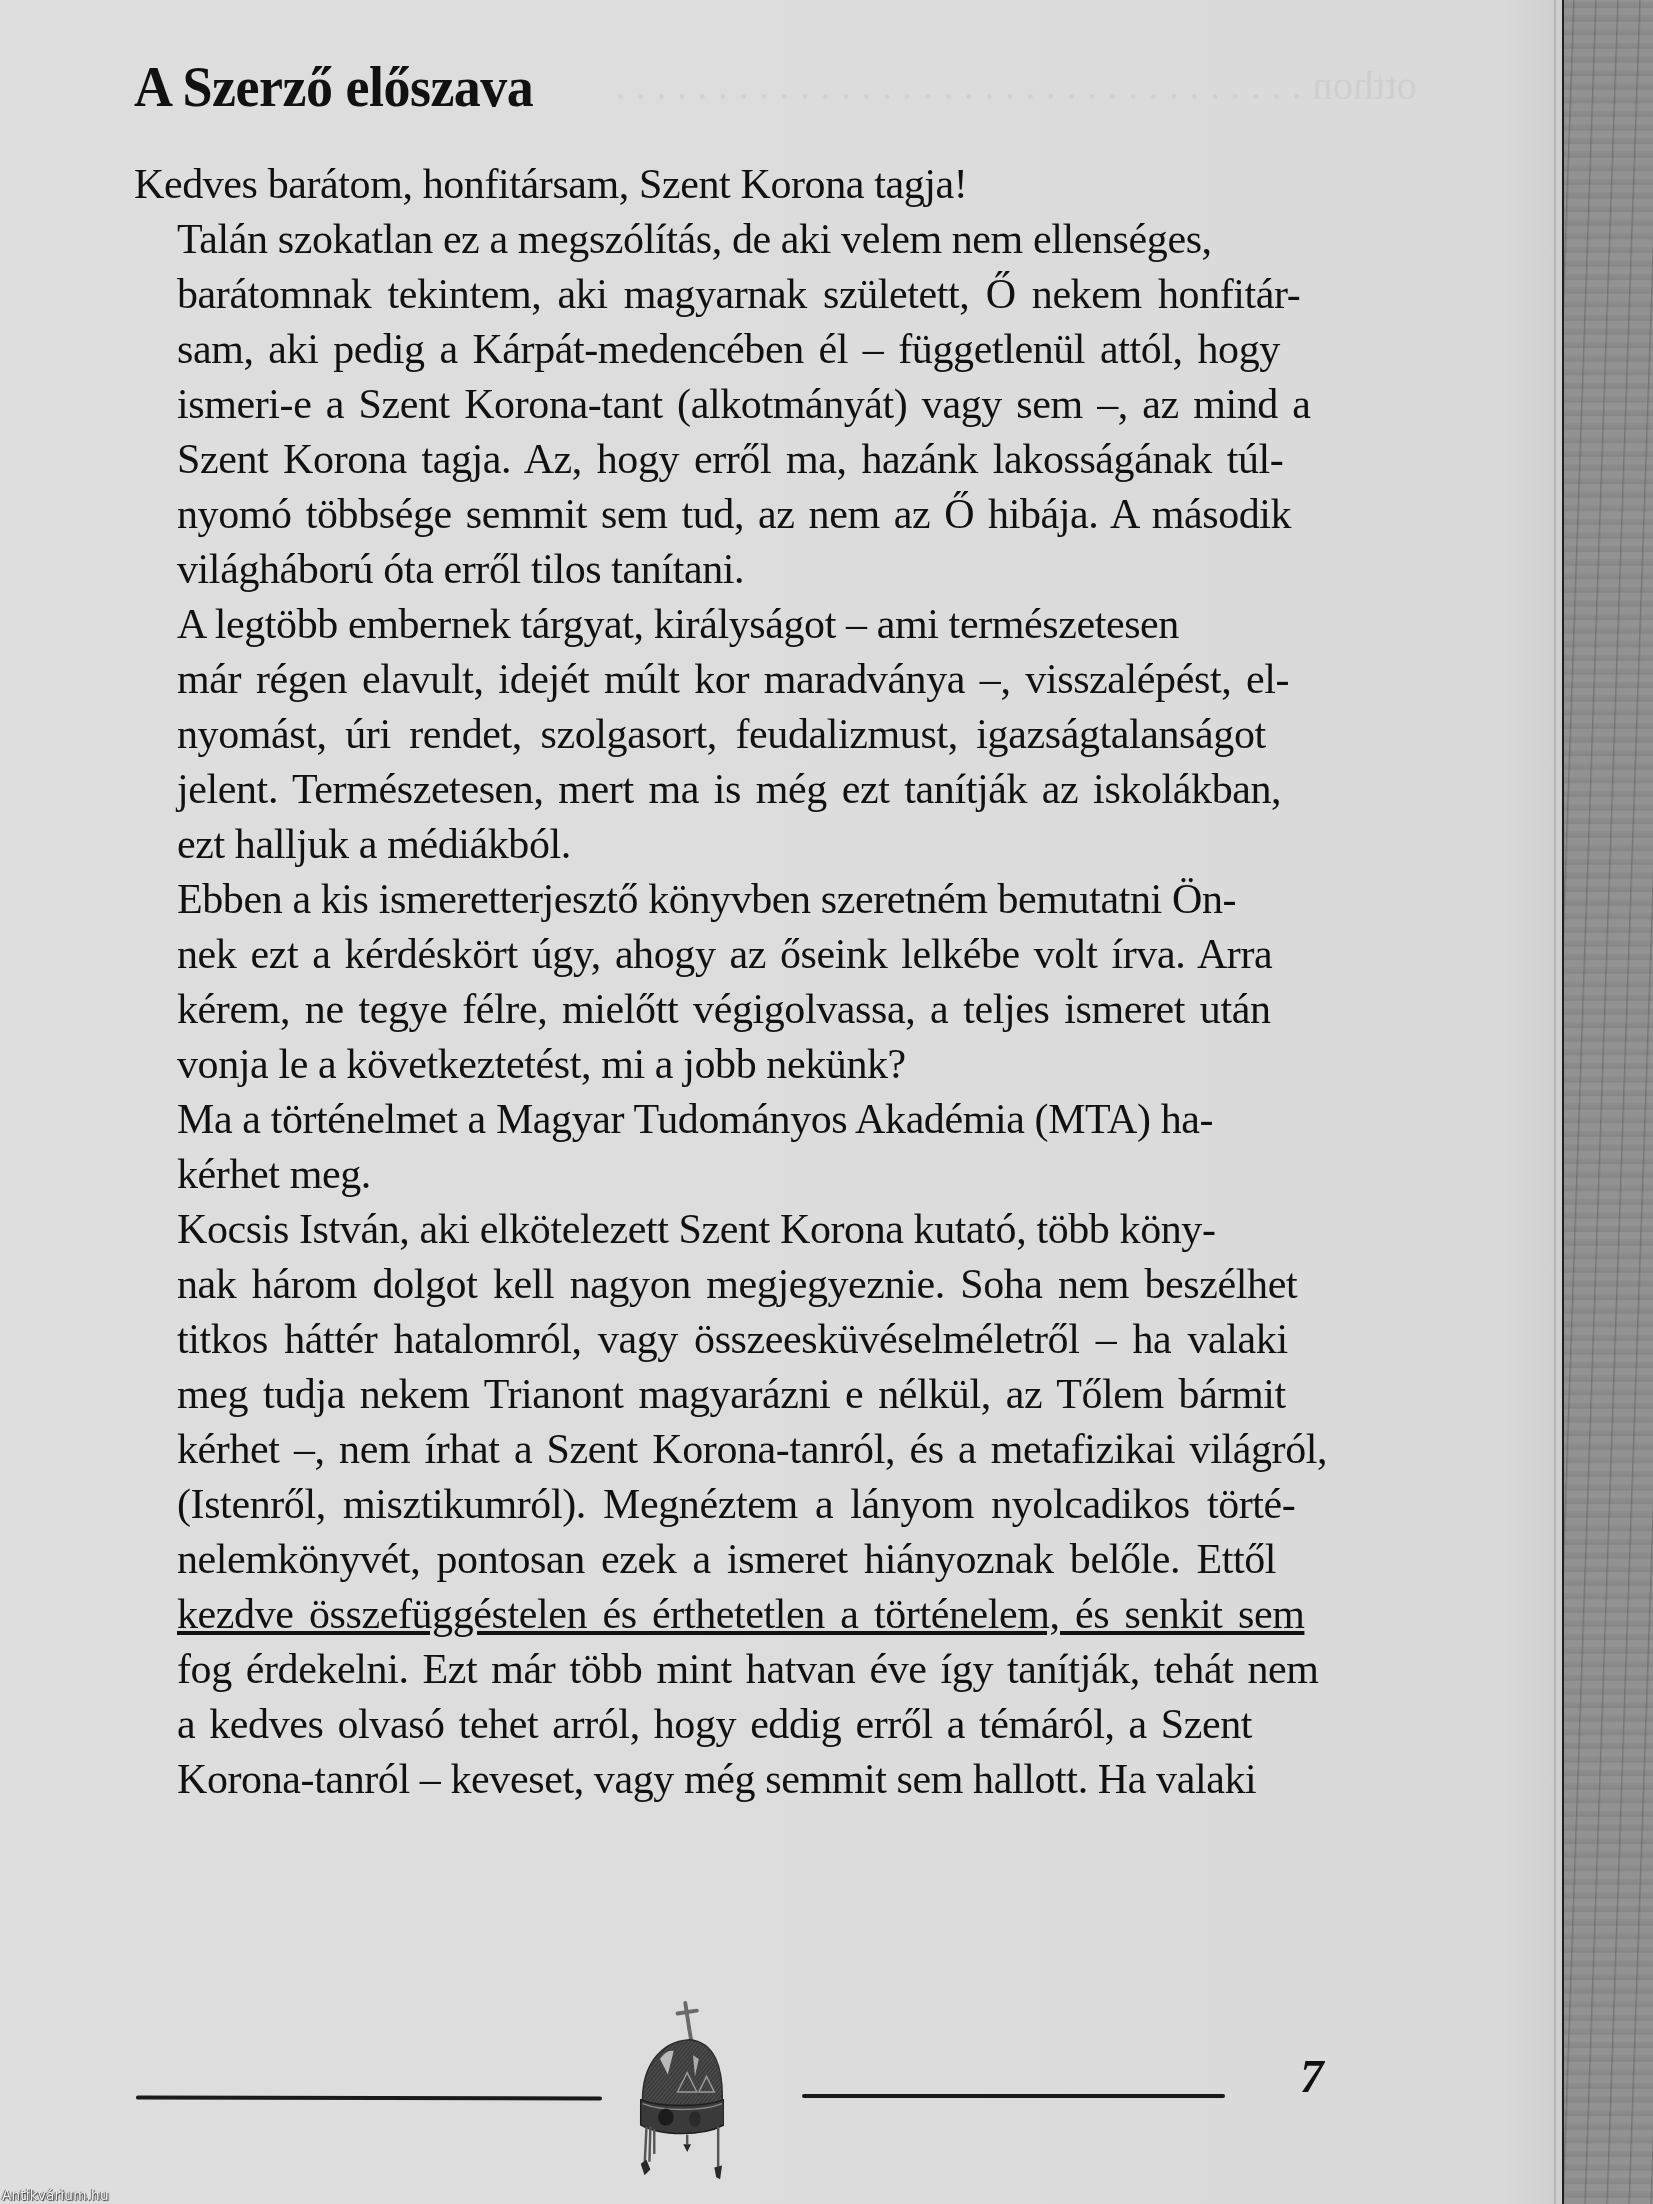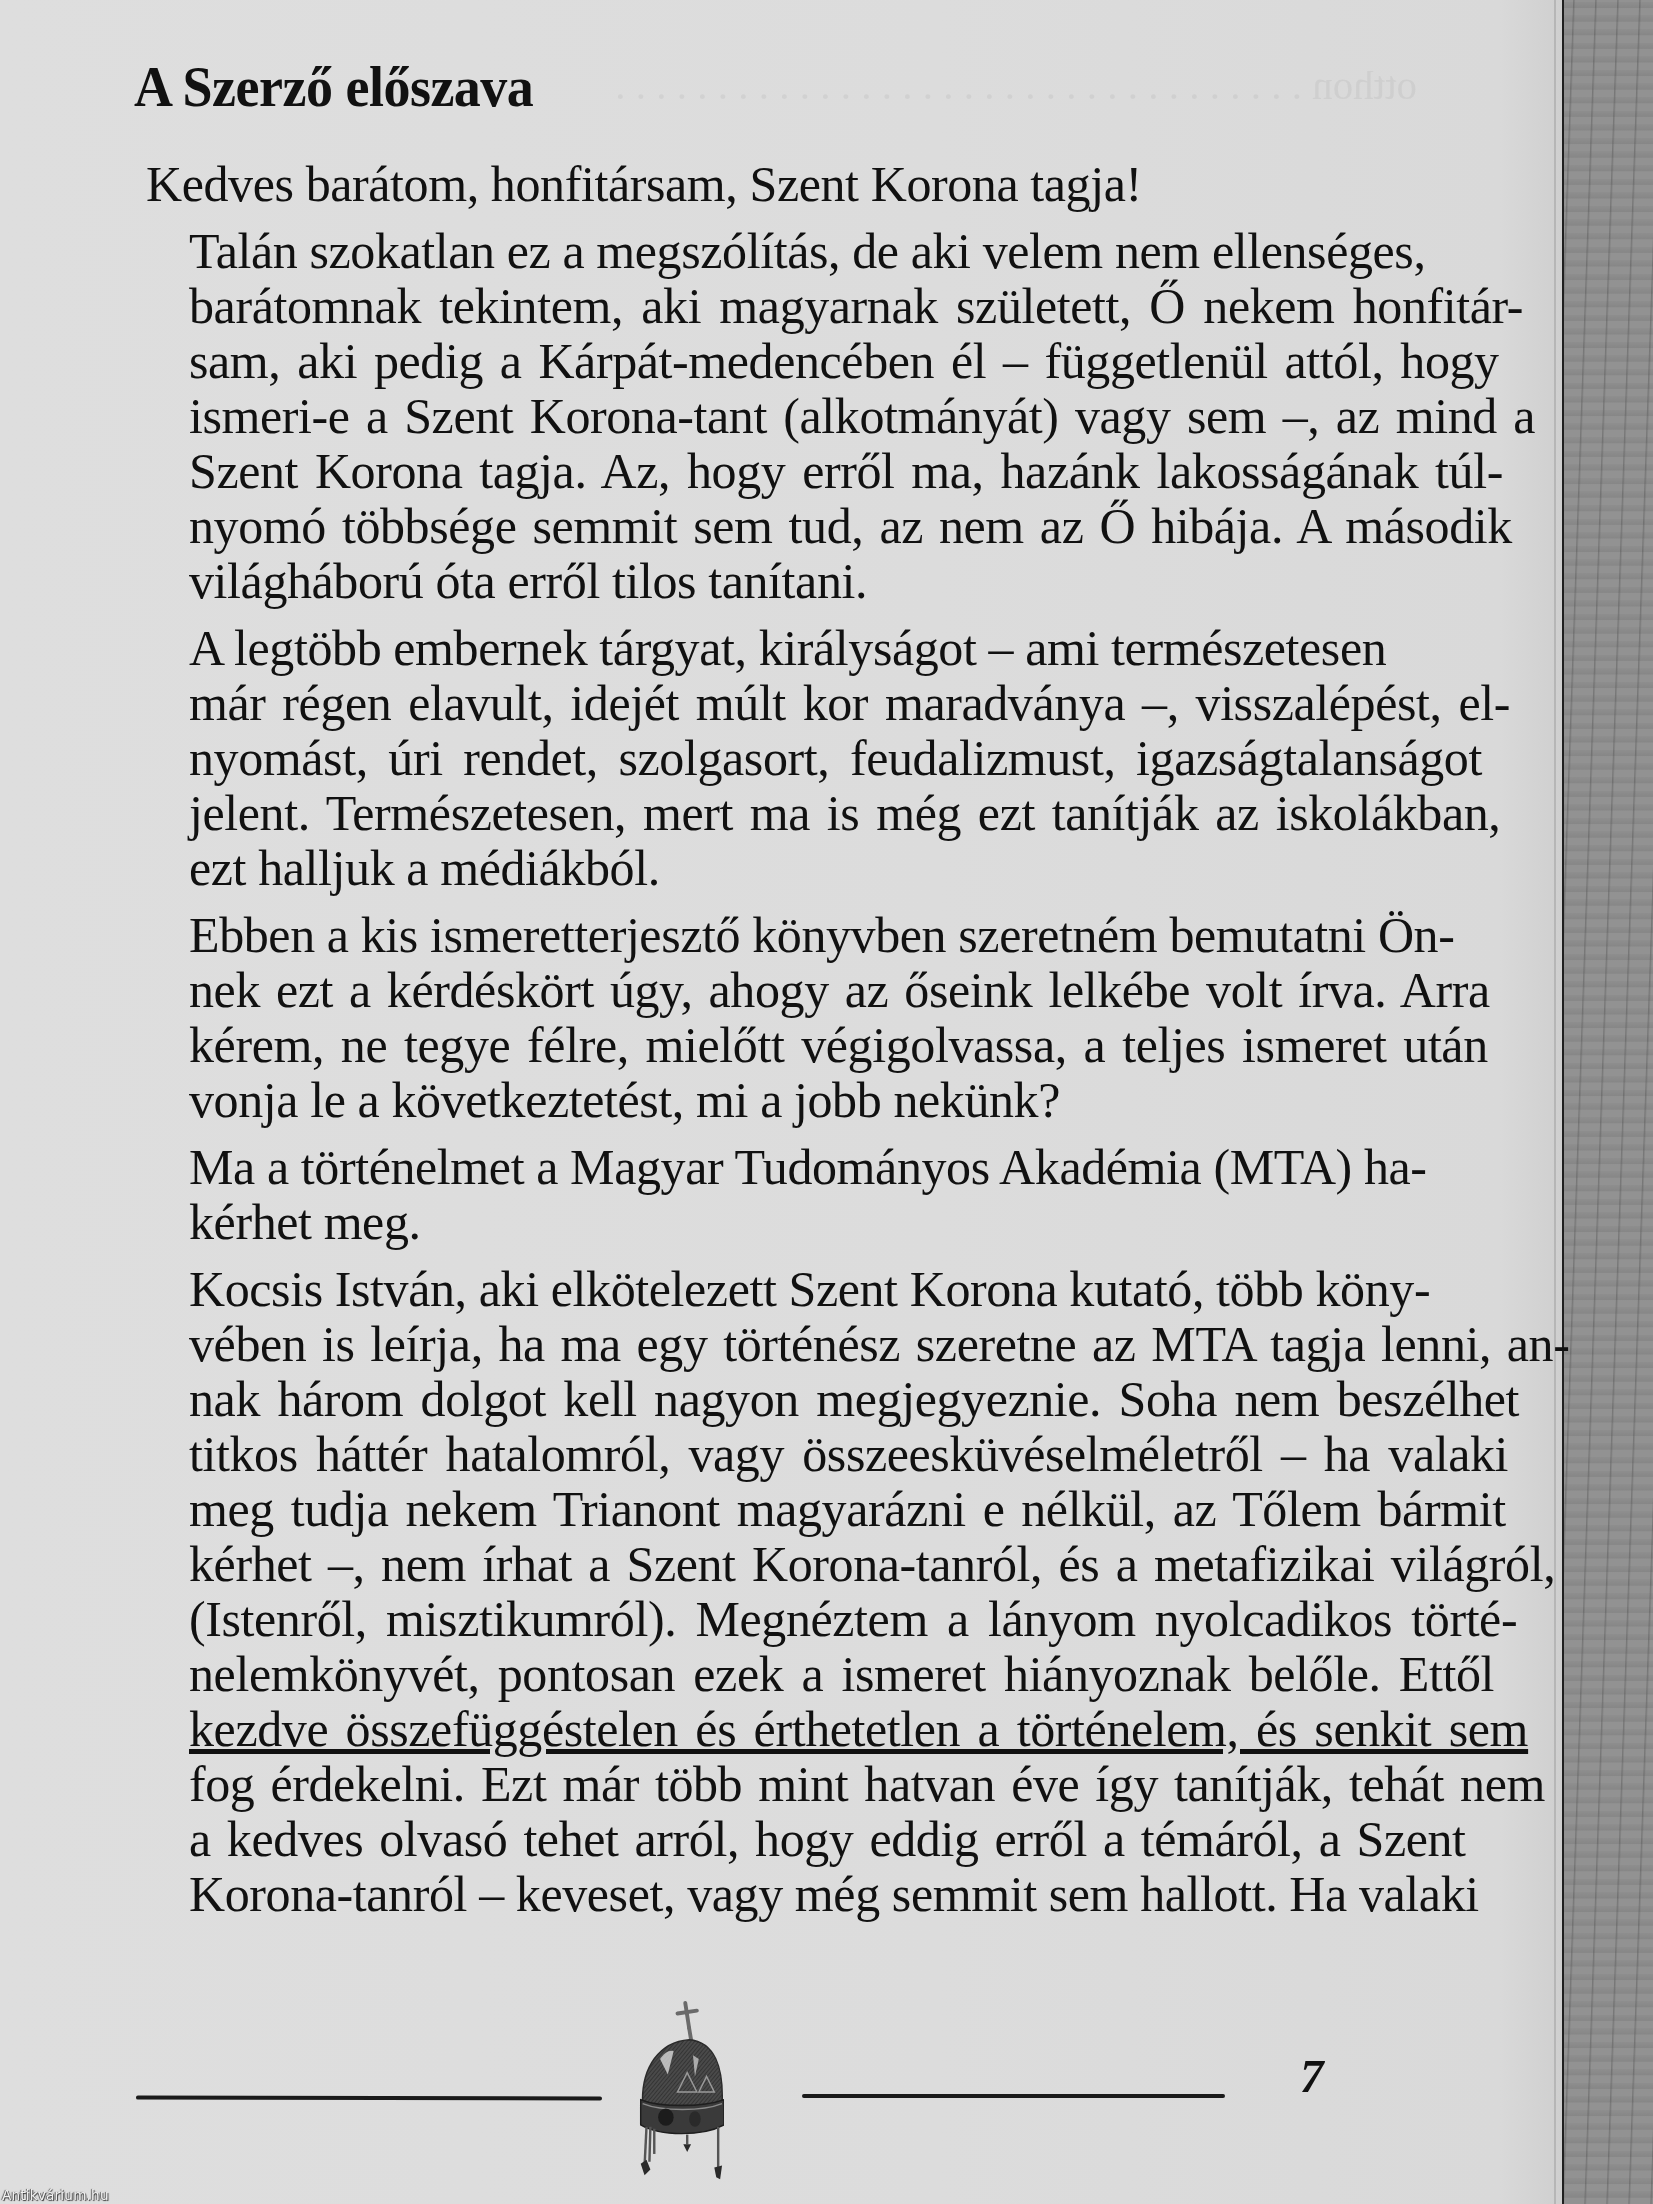--- a/index.html
+++ b/index.html
@@ -79,25 +79,25 @@
     .title {
       font-size: 54px;
       font-weight: bold;
       letter-spacing: -0.5px;
       margin: 0 0 39px 0;
       line-height: 64px;
       transform: scaleY(1.04);
       transform-origin: left top;
     }
     .para {
-      font-size: 50px;
+      font-size: 42px;
       line-height: 55px;
       text-align: justify;
       text-align-last: left;
-      margin: 12px;
+      margin: 0;
       letter-spacing: -0.4px;
       hyphens: manual;
     }
     .para.indent { text-indent: 43px; }
     .line {
       display: block;
       text-align: justify;
       text-align-last: justify;
       white-space: nowrap;
     }
@@ -177,21 +177,20 @@
           <span class="line" style="display: block; word-spacing: 3.9px; text-align-last: left;">nek ezt a kérdéskört úgy, ahogy az őseink lelkébe volt írva. Arra</span>
           <span class="line" style="display: block; word-spacing: 4.7px; text-align-last: left;">kérem, ne tegye félre, mielőtt végigolvassa, a teljes ismeret után</span>
           <span class="line last" style="display: block;">vonja le a következtetést, mi a jobb nekünk?</span>
         </p>
         <p class="para indent">
           <span class="line" style="padding-left: 0px; display: block; word-spacing: 0px; text-align-last: left;">Ma a történelmet a Magyar Tudományos Akadémia (MTA) ha-</span>
           <span class="line last" style="display: block;">kérhet meg.</span>
         </p>
         <p class="para indent">
           <span class="line" style="padding-left: 0px; display: block; word-spacing: 0px; text-align-last: left;">Kocsis István, aki elkötelezett Szent Korona kutató, több köny-</span>
-          <span class="line" style="display: block; word-spacing: 3.6px; text-align-last: left;">vében is leírja, ha ma egy történész szeretne az MTA tagja lenni, an-</span>
           <span class="line" style="display: block; word-spacing: 5.3px; text-align-last: left;">nak három dolgot kell nagyon megjegyeznie. Soha nem beszélhet</span>
           <span class="line" style="display: block; word-spacing: 6.1px; text-align-last: left;">titkos háttér hatalomról, vagy összeesküvéselméletről – ha valaki</span>
           <span class="line" style="display: block; word-spacing: 4.7px; text-align-last: left;">meg tudja nekem Trianont magyarázni e nélkül, az Tőlem bármit</span>
           <span class="line" style="display: block; word-spacing: 4.3px; text-align-last: left;">kérhet –, nem írhat a Szent Korona-tanról, és a metafizikai világról,</span>
           <span class="line" style="display: block; word-spacing: 7.1px; text-align-last: left;">(Istenről, misztikumról). Megnéztem a lányom nyolcadikos törté-</span>
           <span class="line" style="display: block; word-spacing: 6.1px; text-align-last: left;">nelemkönyvét, pontosan ezek a ismeret hiányoznak belőle. Ettől</span>
           <span class="line" style="display: block; word-spacing: 5.3px; text-align-last: left; text-decoration: underline;">kezdve összefüggéstelen és érthetetlen a történelem, és senkit sem</span>
           <span class="line" style="display: block; word-spacing: 3.9px; text-align-last: left;">fog érdekelni. Ezt már több mint hatvan éve így tanítják, tehát nem</span>
           <span class="line" style="display: block; word-spacing: 3.9px; text-align-last: left;">a kedves olvasó tehet arról, hogy eddig erről a témáról, a Szent</span>
           <span class="line last" style="display: block;">Korona-tanról – keveset, vagy még semmit sem hallott. Ha valaki</span>

